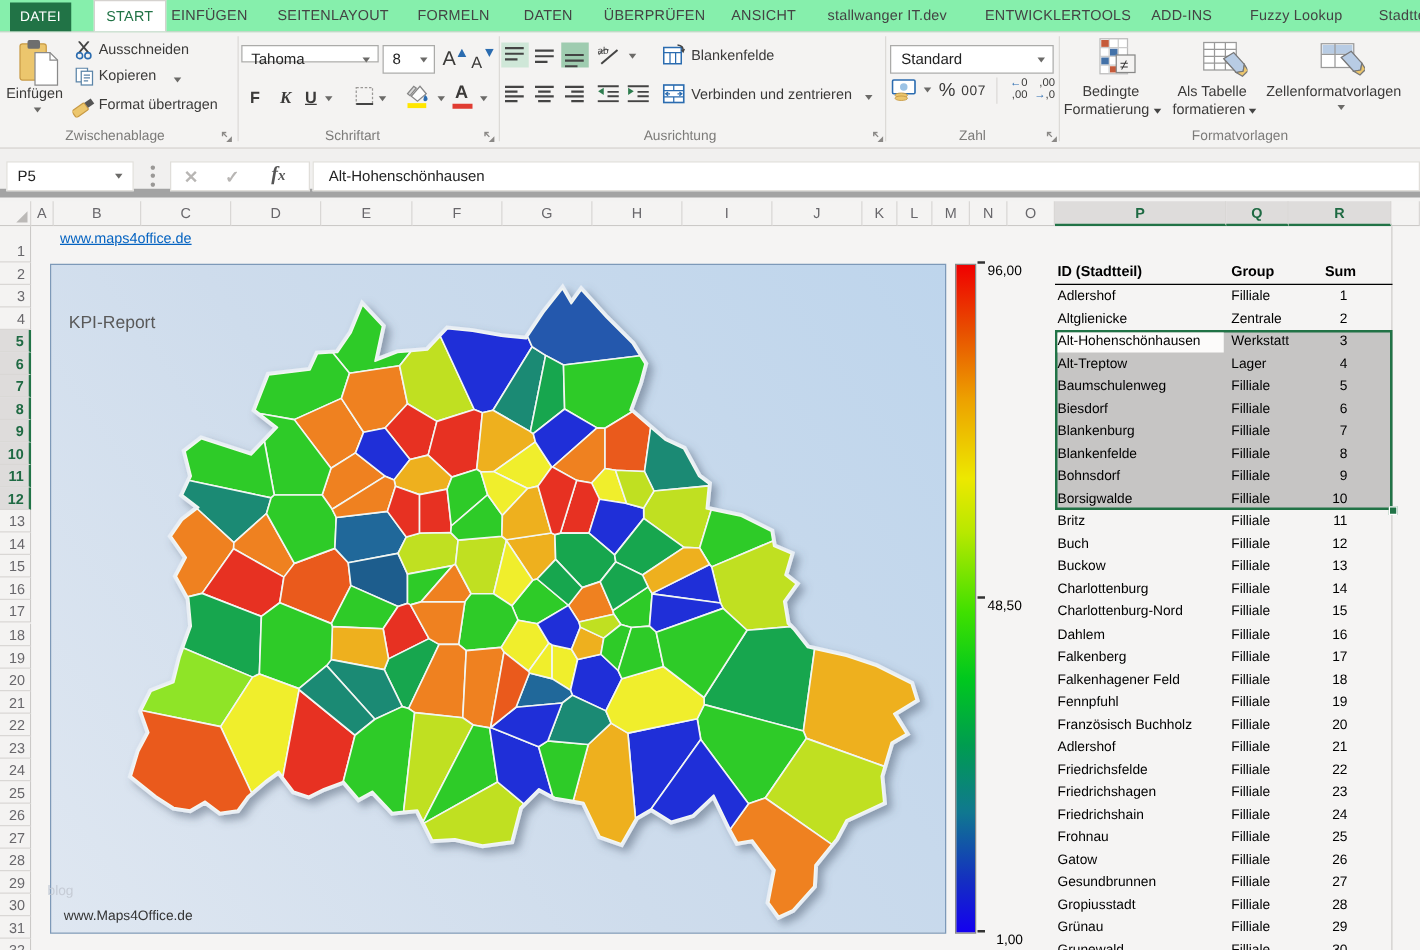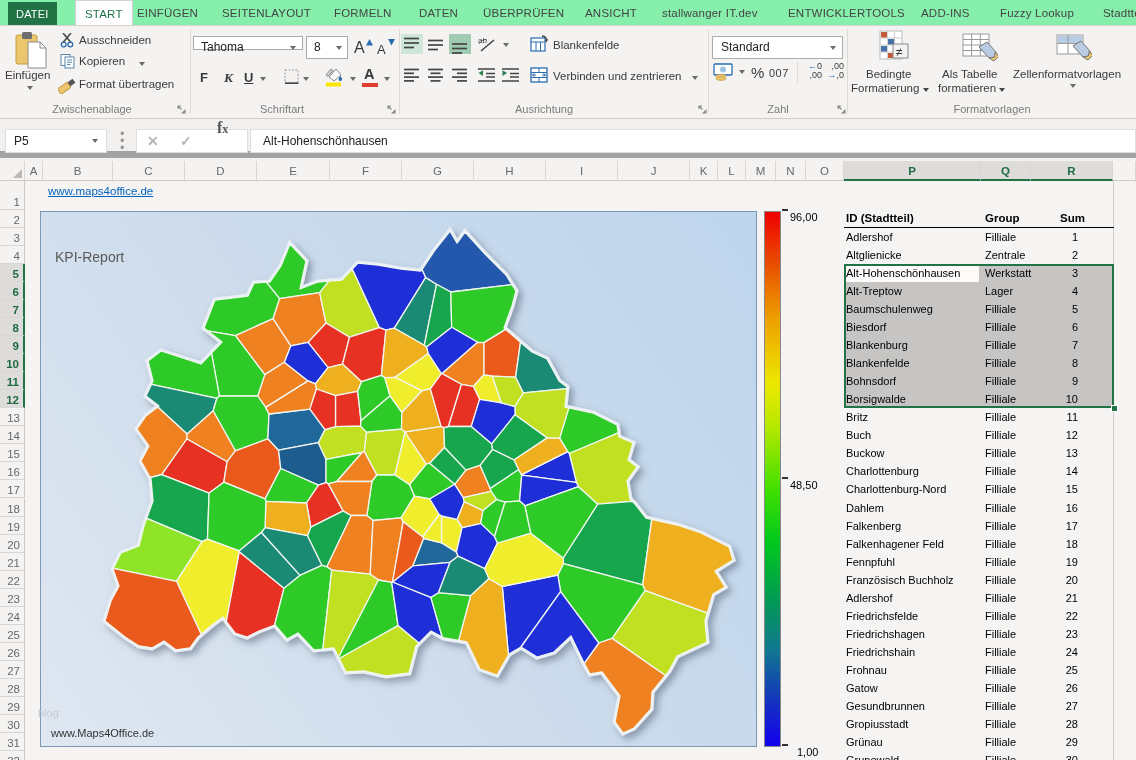--- a/index.html
+++ b/index.html
@@ -231,21 +231,21 @@
 <path d="M4 8.5 L8.5 4 V8.5 Z" fill="#8a8886"></path>
       </svg>
     </div>
 <div id="fbar">
  <div class="fbox" style="left:5px;top:10px;width:102px;height:24px;font-size:12px;color:#222;line-height:22px;padding-left:8px">P5</div>
  <div style="position:absolute;left:92px;top:20px" class="darr"></div>
  <div style="position:absolute;left:120px;top:11px;color:#9a9896;font-size:13px;line-height:7px">•<br>•<br>•</div>
  <div class="fbox" style="left:136px;top:10px;width:112px;height:24px"></div>
  <div style="position:absolute;left:147px;top:14px;color:#b8b6b4;font-size:14px;font-weight:bold">✕</div>
  <div style="position:absolute;left:180px;top:14px;color:#b8b6b4;font-size:14px;font-weight:bold">✓</div>
- <div style="position:absolute;left:217px;top:0;color:#555;font-size:16px;font-family:'Liberation Serif',serif;font-weight:bold">f<span style="font-size:12px">x</span></div>
+ <div style="position:absolute;left:217px;top:12px;color:#555;font-size:16px;font-style:italic;font-family:'Liberation Serif',serif;font-weight:bold">f<span style="font-size:12px">x</span></div>
  <div class="fbox" style="left:250px;top:10px;width:886px;height:24px;font-size:12px;color:#222;line-height:22px;padding-left:12px">Alt-Hohenschönhausen</div>
 </div>
 <div id="colhdr">
       <div style="position:absolute;left:0;top:0;width:25px;height:20px;border-right:1px solid #d9d7d5;border-bottom:1px solid #cbc9c7">
         <div style="position:absolute;right:2px;bottom:2px;width:0;height:0;border-left:9px solid transparent;border-bottom:9px solid #bbb9b7"></div>
       </div>
       <div class="ch" style="left:25px;width:18px">A</div>
       <div class="ch" style="left:43px;width:70px">B</div>
       <div class="ch" style="left:113px;width:72px">C</div>
       <div class="ch" style="left:185px;width:72px">D</div>

